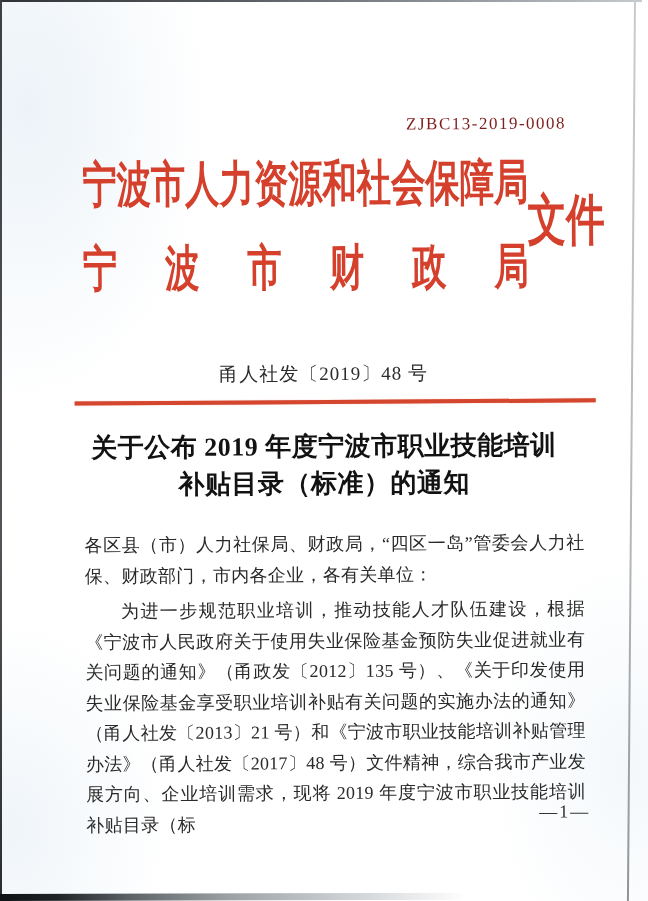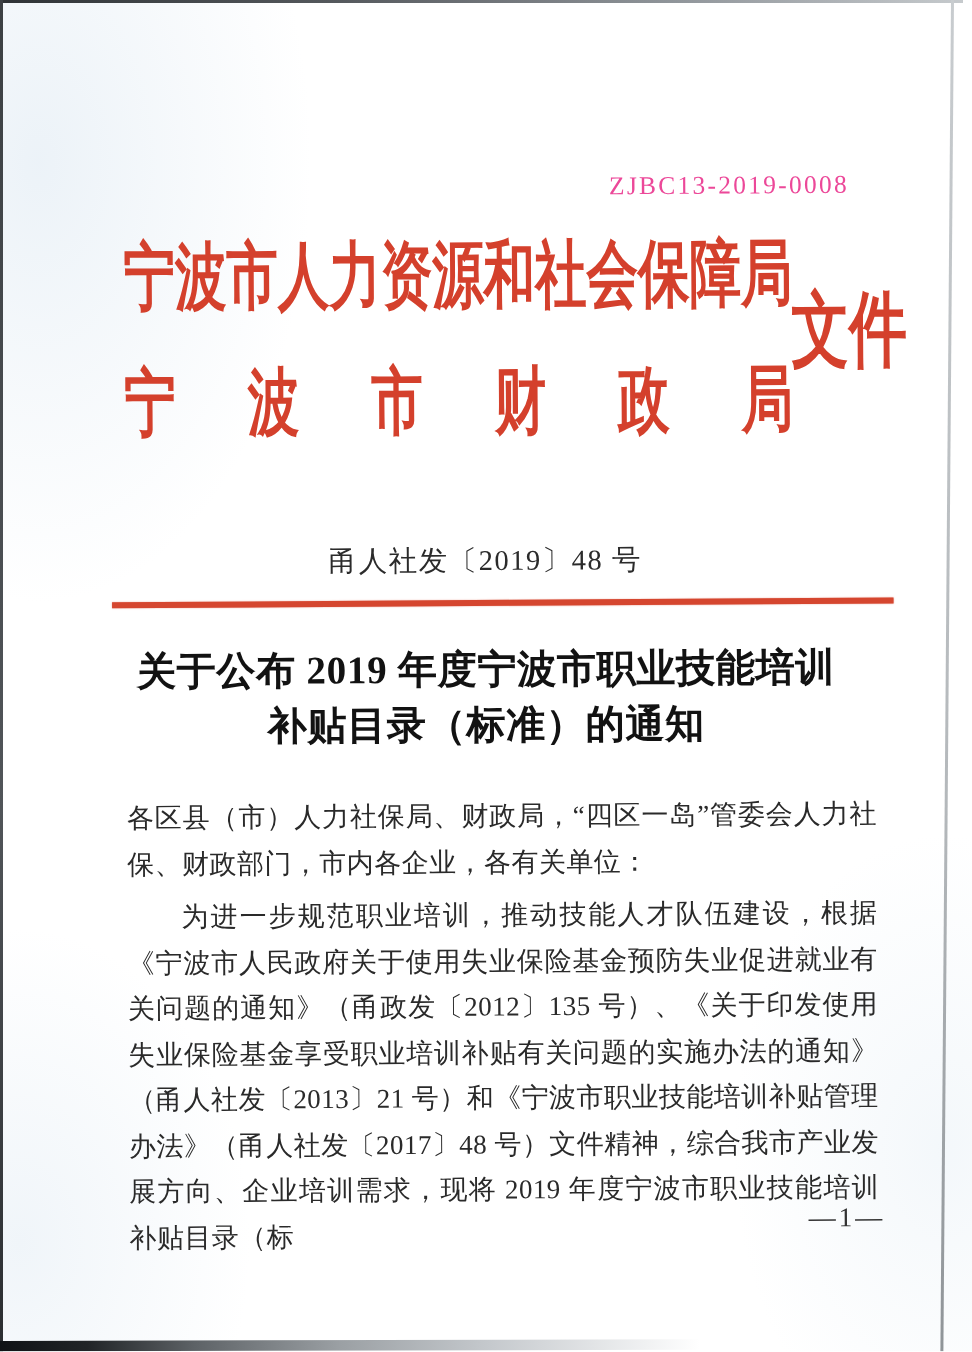--- a/index.html
+++ b/index.html
@@ -54,21 +54,21 @@
   
   .content{
     position:absolute; inset:0;
     transform:rotate(-0.35deg);
     transform-origin:50% 50%;
     color:#222;
   }
   .doc-code{
     position:absolute; top:115px; right:80px;
     font-size:17px; letter-spacing:1.5px;
-    color:#ec4899; white-space:nowrap;
+    color:#7f1d1d; white-space:nowrap;
   }
   .agency-line{
     position:absolute; left:84px;
     width:637px; font-size:49px; line-height:1.06;
     font-weight:bold; color:var(--accent-red);
     white-space:nowrap;
     transform:scaleX(0.70);
     transform-origin:left top;
   }
   .agency-line1{ top:158px; }

